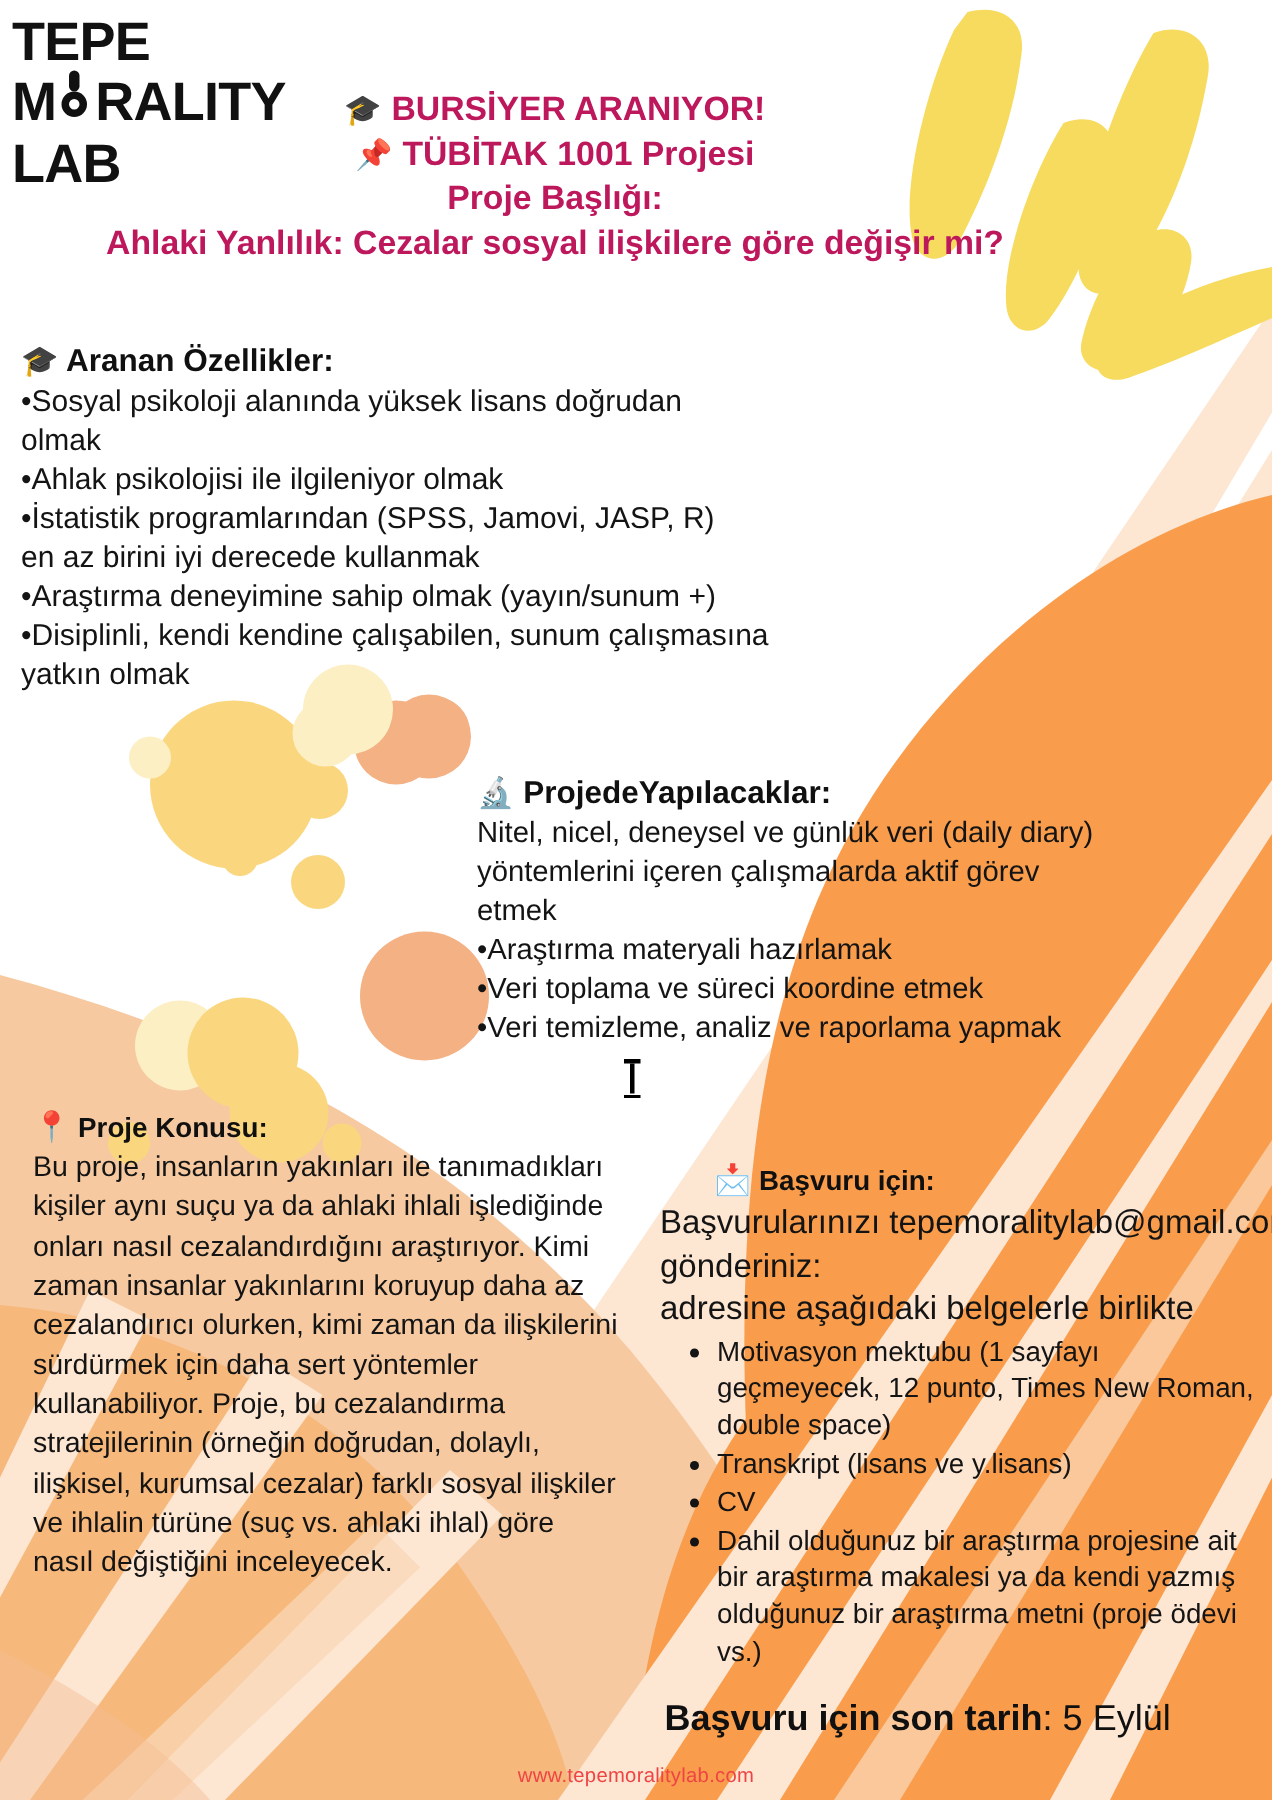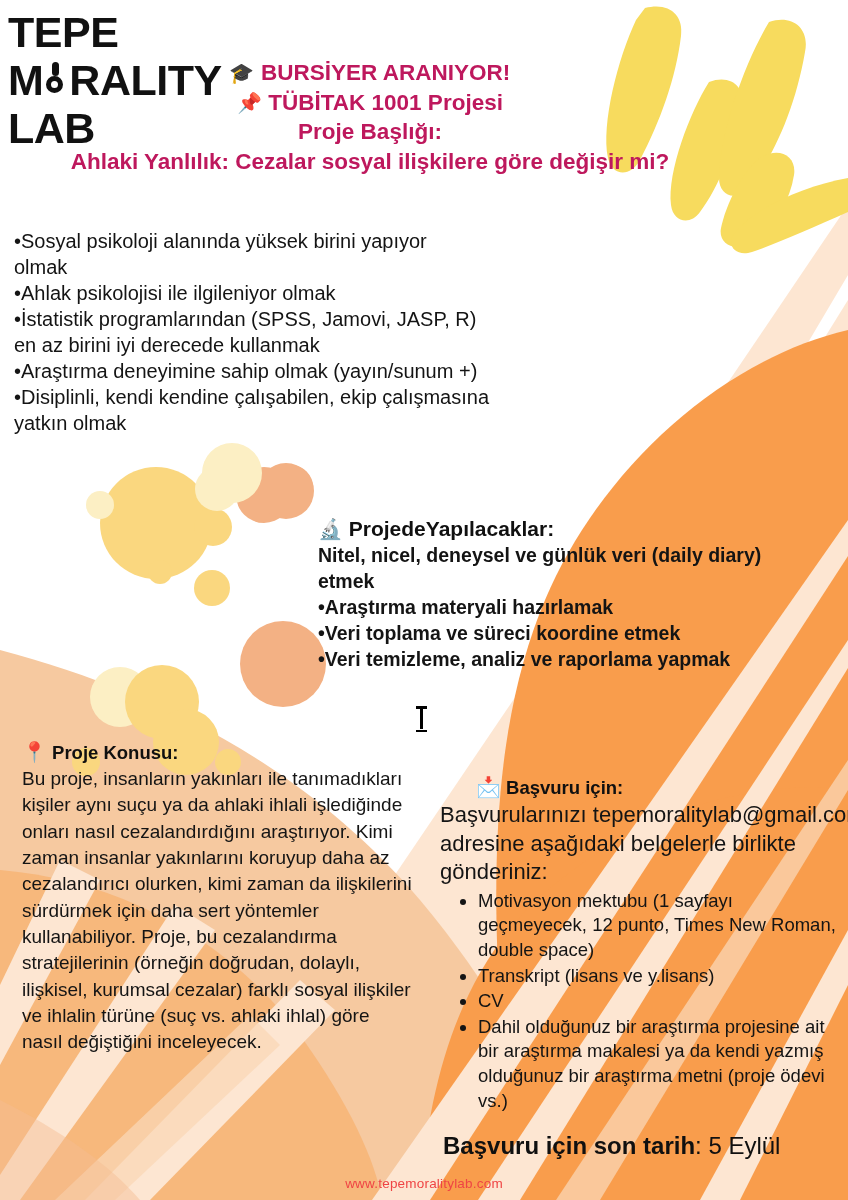--- a/index.html
+++ b/index.html
@@ -33,21 +33,21 @@
     height: 1200px;
   }
   .blk { position: absolute; }
 
   
   #logo {
     left: 8px; top: 8px;
     width: 230px;
     color: #111111;
     font-weight: bold;
-    font-size: 43px;
+    font-size: 36px;
     line-height: 1.12;
     letter-spacing: -0.5px;
   }
   #logo .ln { display: block; white-space: nowrap; }
   .logo-o {
     display: inline-block;
     position: relative;
     width: 26px;
     height: 33px;
     vertical-align: -6px;
@@ -97,21 +97,21 @@
     font-weight: 400;
   }
   .body-t .li { display: block; white-space: nowrap; }
 
   
   #sec-aranan { left: 14px; top: 228px; width: 620px; }
   #sec-aranan .body-t { font-size: 20px; line-height: 1.30; }
 
   
   #sec-projede { left: 318px; top: 516px; width: 520px; }
-  #sec-projede .body-t { font-size: 19.5px; line-height: 1.33; font-weight: bold; }
+  #sec-projede .body-t { font-size: 19.5px; line-height: 1.33; }
 
   
   #sec-konusu { left: 22px; top: 740px; width: 390px; }
   #sec-konusu .sec-h { font-size: 18.5px; }
   #sec-konusu .body-t { font-size: 19px; line-height: 1.385; }
 
   
   #sec-basvuru { left: 440px; top: 775px; width: 400px; }
   #sec-basvuru .sec-h { font-size: 18.5px; margin-left: 36px; }
   #sec-basvuru .body-t { font-size: 22px; line-height: 1.30; }
@@ -238,39 +238,44 @@
       </span>
       <span class="hl">
         <span class="emo">📌</span>
         <span>TÜBİTAK 1001 Projesi</span>
       </span>
       <span class="hl">Proje Başlığı:</span>
       <span class="hl wide">Ahlaki Yanlılık: Cezalar sosyal ilişkilere göre değişir mi?</span>
     </div>
 
     <div class="blk" id="sec-aranan">
+      <div class="sec-h">
+        <span class="emo">🎓</span>
+        <span>Aranan Özellikler:</span>
+      </div>
       <div class="body-t">
-        <span class="li">•Sosyal psikoloji alanında yüksek birini yapıyor</span>
+        <span class="li">•Sosyal psikoloji alanında yüksek lisans doğrudan</span>
         <span class="li">olmak</span>
         <span class="li">•Ahlak psikolojisi ile ilgileniyor olmak</span>
         <span class="li">•İstatistik programlarından (SPSS, Jamovi, JASP, R)</span>
         <span class="li">en az birini iyi derecede kullanmak</span>
         <span class="li">•Araştırma deneyimine sahip olmak (yayın/sunum +)</span>
-        <span class="li">•Disiplinli, kendi kendine çalışabilen, ekip çalışmasına</span>
+        <span class="li">•Disiplinli, kendi kendine çalışabilen, sunum çalışmasına</span>
         <span class="li">yatkın olmak</span>
       </div>
     </div>
 
     <div class="blk" id="sec-projede">
       <div class="sec-h">
         <span class="emo">🔬</span>
         <span>ProjedeYapılacaklar:</span>
       </div>
       <div class="body-t">
         <span class="li">Nitel, nicel, deneysel ve günlük veri (daily diary)</span>
+        <span class="li">yöntemlerini içeren çalışmalarda aktif görev</span>
         <span class="li">etmek</span>
         <span class="li">•Araştırma materyali hazırlamak</span>
         <span class="li">•Veri toplama ve süreci koordine etmek</span>
         <span class="li">•Veri temizleme, analiz ve raporlama yapmak</span>
       </div>
     </div>
 
     <div class="blk" id="sec-konusu">
       <div class="sec-h">
         <span class="emo">📍</span>
@@ -279,22 +284,22 @@
       <div class="body-t">Bu proje, insanların yakınları ile tanımadıkları kişiler aynı suçu ya da ahlaki ihlali işlediğinde onları nasıl cezalandırdığını araştırıyor. Kimi zaman insanlar yakınlarını koruyup daha az cezalandırıcı olurken, kimi zaman da ilişkilerini sürdürmek için daha sert yöntemler kullanabiliyor. Proje, bu cezalandırma stratejilerinin (örneğin doğrudan, dolaylı, ilişkisel, kurumsal cezalar) farklı sosyal ilişkiler ve ihlalin türüne (suç vs. ahlaki ihlal) göre nasıl değiştiğini inceleyecek.</div>
     </div>
 
     <div class="blk" id="sec-basvuru">
       <div class="sec-h">
         <span class="emo">📩</span>
         <span>Başvuru için:</span>
       </div>
       <div class="body-t">
         <span class="li">Başvurularınızı tepemoralitylab@gmail.com</span>
+        <span class="li">gönderiniz:</span>
         <span class="li">adresine aşağıdaki belgelerle birlikte</span>
-        <span class="li">gönderiniz:</span>
       </div>
       <ul>
         <li>Motivasyon mektubu (1 sayfayı geçmeyecek, 12 punto, Times New Roman, double space)</li>
         <li>Transkript (lisans ve y.lisans)</li>
         <li>CV</li>
         <li>Dahil olduğunuz bir araştırma projesine ait bir araştırma makalesi ya da kendi yazmış olduğunuz bir araştırma metni (proje ödevi vs.)</li>
       </ul>
     </div>
 
     <div class="blk" id="deadline"><b>Başvuru için son tarih</b><span>: </span><span>5 Eylül</span></div>

